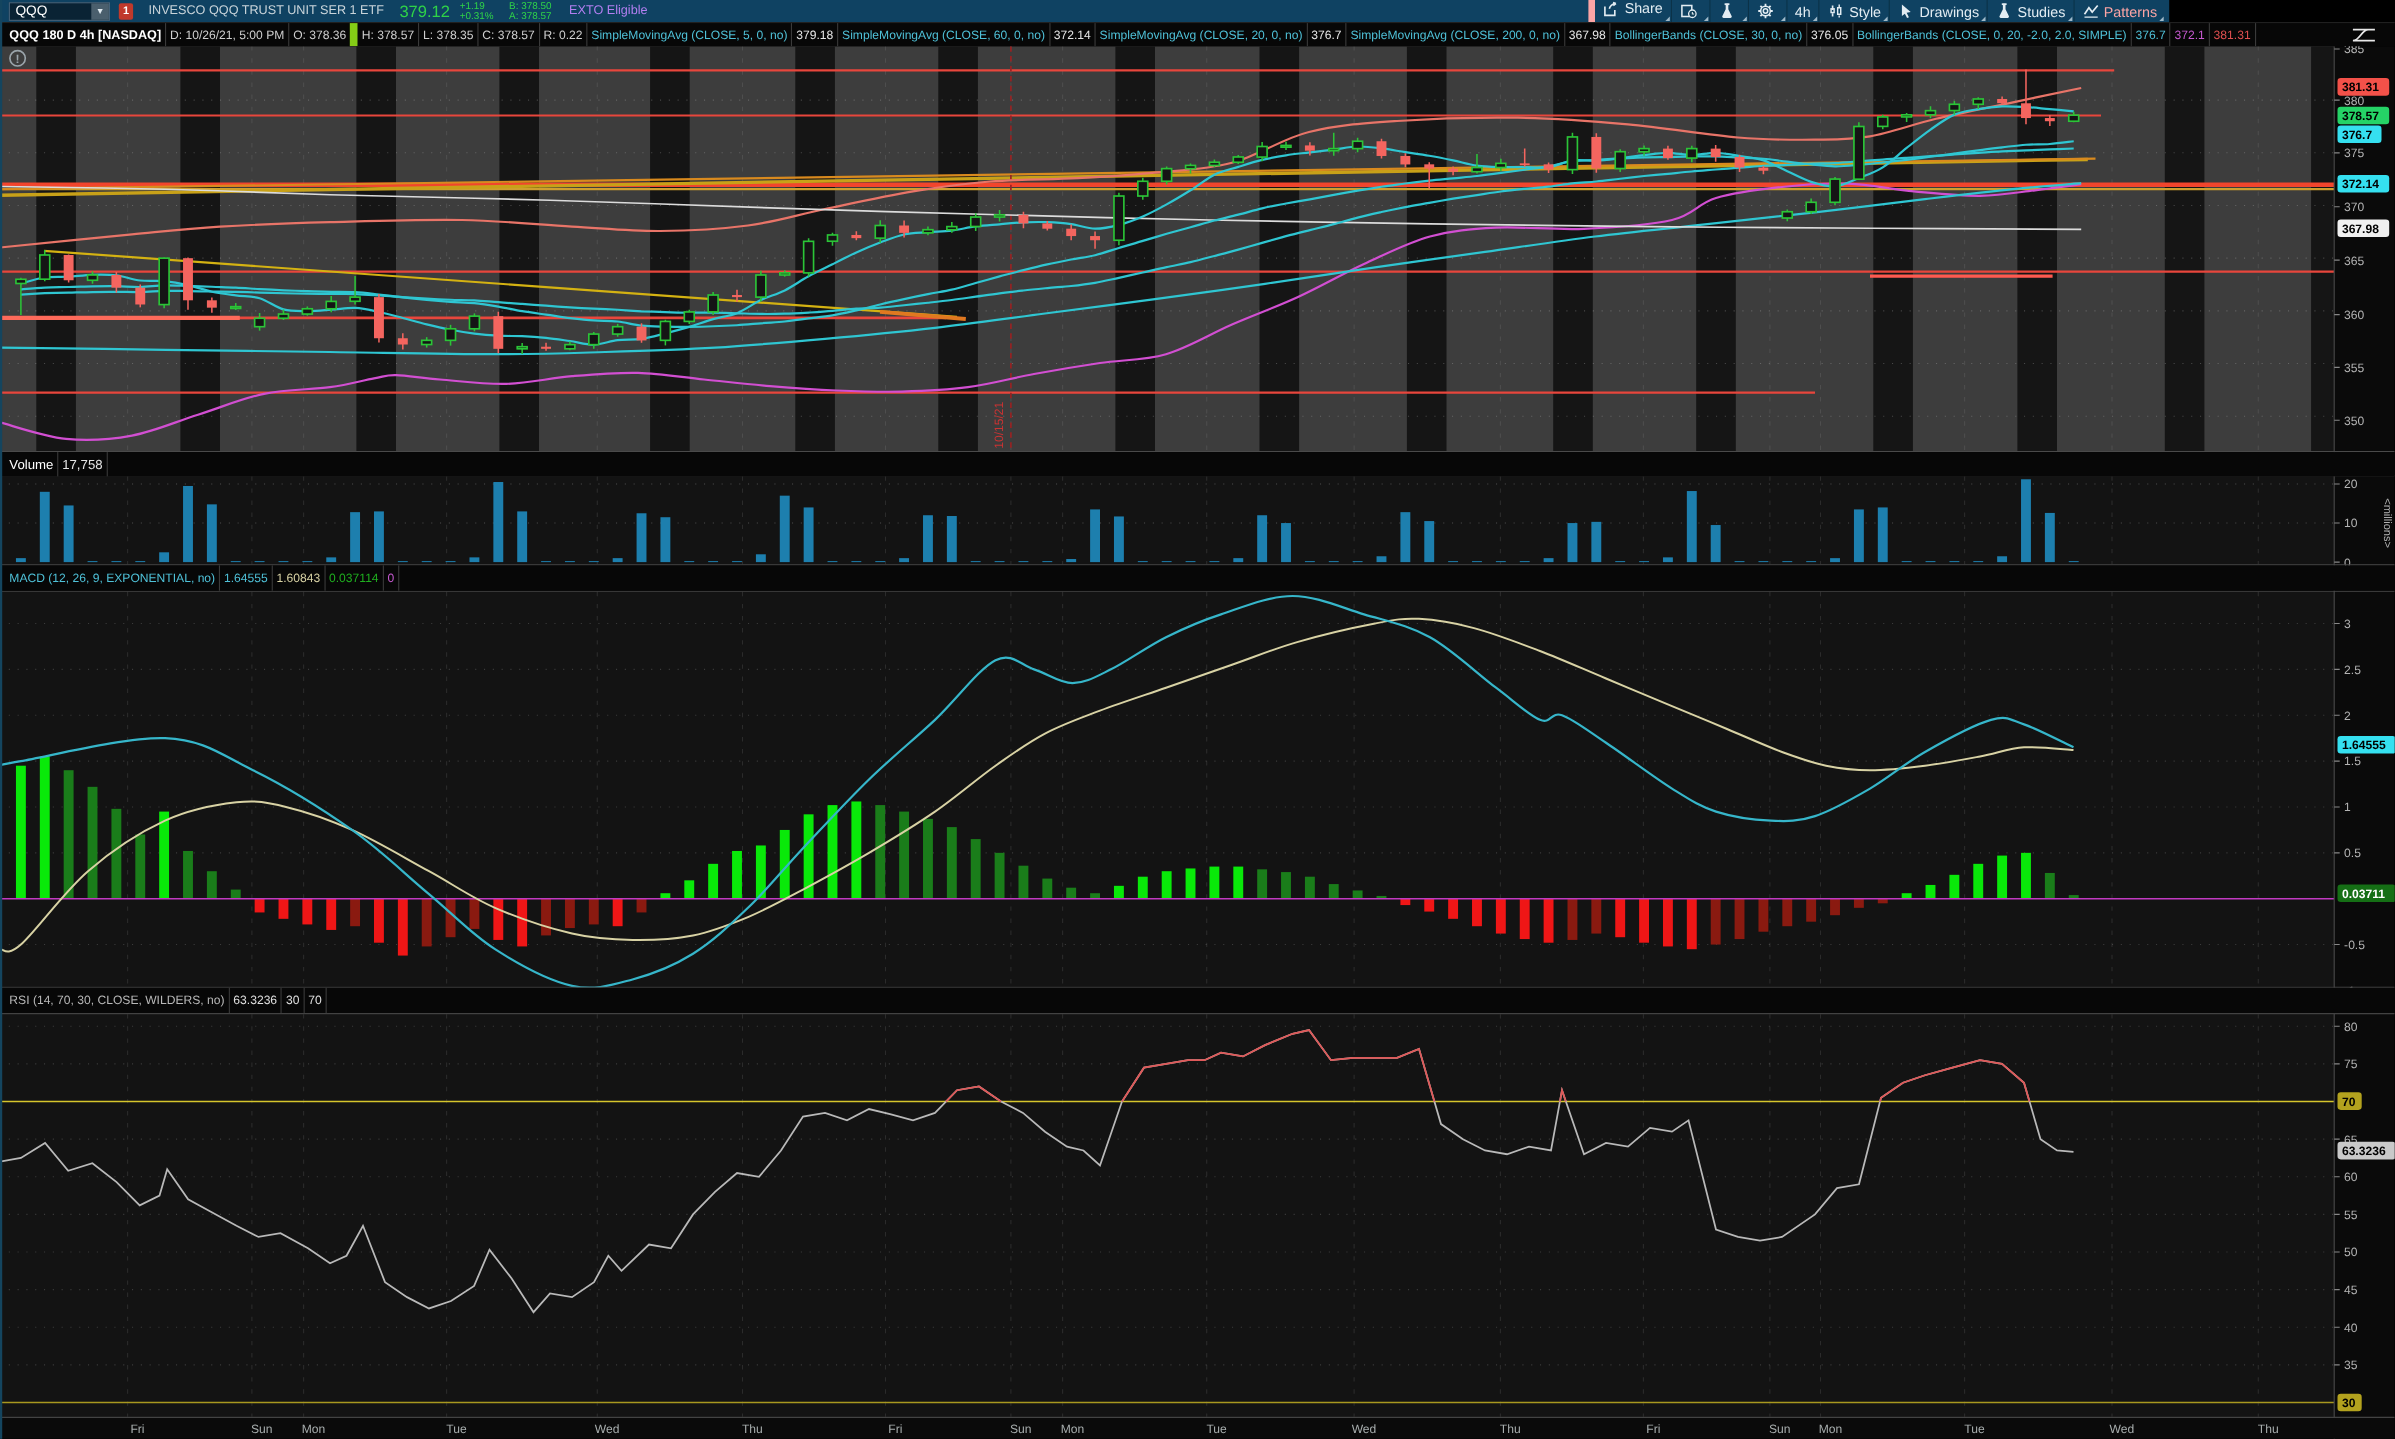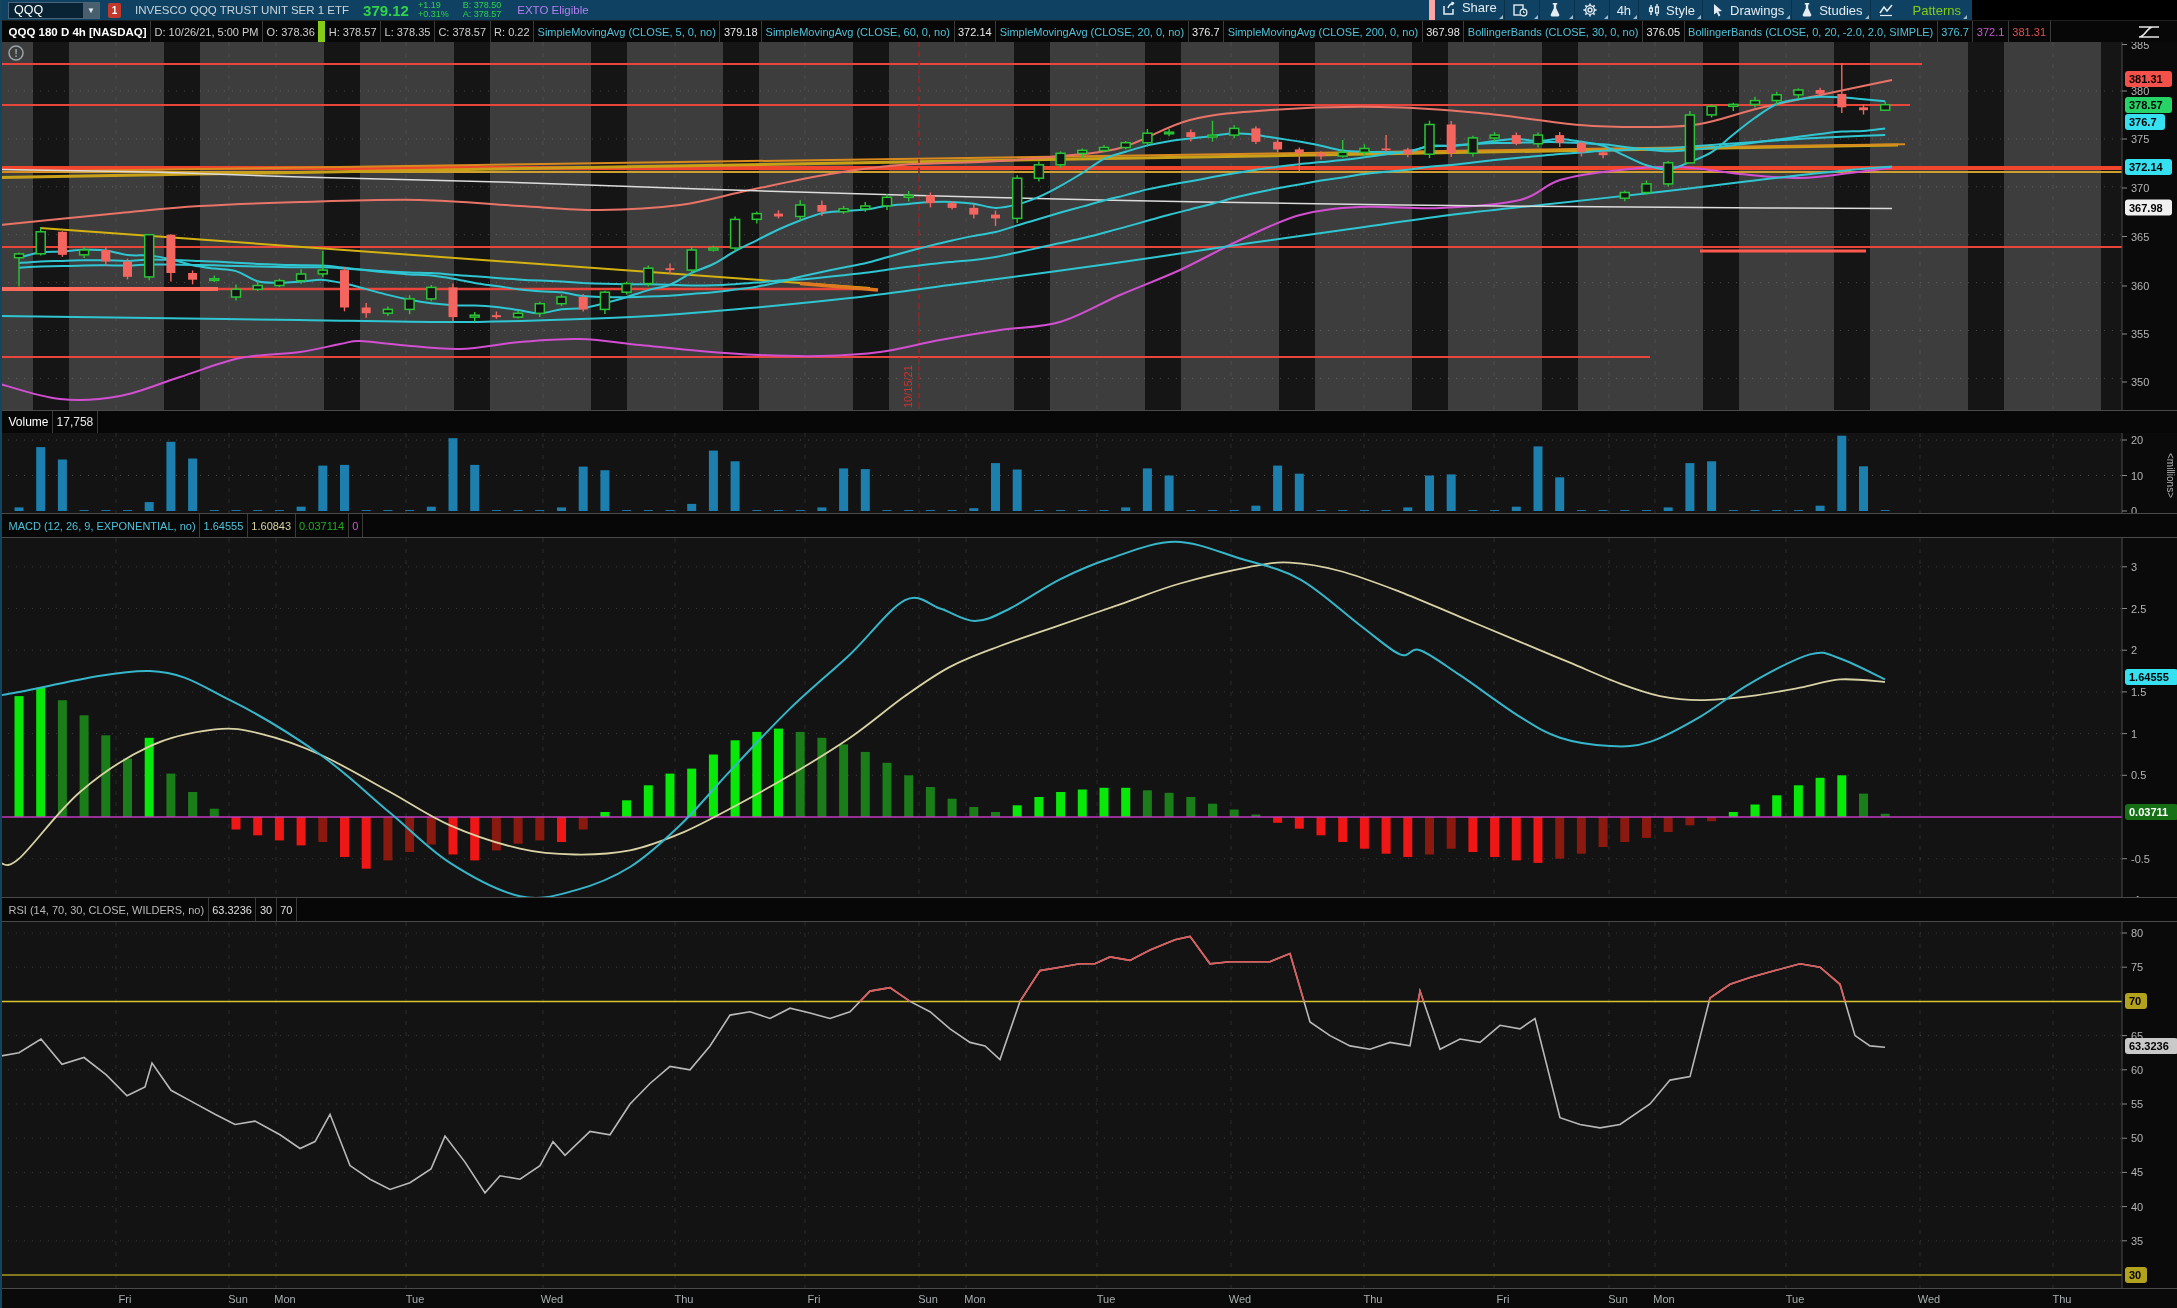--- a/index.html
+++ b/index.html
@@ -6,21 +6,21 @@
 </style></head>
 <body>
 
 <div style="position:absolute;left:0;top:0;width:1972px;height:20px;background:#0f4262;display:flex;align-items:center">
   <div style="margin-left:8px;width:92px;height:17px;background:#0a2334;border:1px solid #46637a;display:flex;align-items:center">
      <span style="color:#fff;font-size:12.5px;padding-left:5px;flex:1">QQQ</span>
      <span style="width:16px;height:15px;background:#4a5f6d;display:flex;align-items:center;justify-content:center;font-size:8px;color:#dfe9ef">▼</span>
   </div>
   <div style="margin-left:8px;width:13px;height:15px;background:#c0392b;border-radius:2px;display:flex;align-items:center;justify-content:center;color:#fff;font-size:10px;font-weight:bold">1</div>
   <span style="margin-left:14px;color:#c9d4da;font-size:11.5px">INVESCO QQQ TRUST UNIT SER 1 ETF</span>
-  <span style="margin-left:14px;color:#2fd348;font-size:15px;font-weight:bold">379.12</span>
+  <span style="margin-left:14px;color:#2fd348;font-size:15px;font-weight:normal">379.12</span>
   <span style="margin-left:9px;color:#2fd348;font-size:9px;line-height:9px">+1.19<br>+0.31%</span>
   <span style="margin-left:14px;color:#2fd348;font-size:9px;line-height:9px">B: 378.50<br>A: 378.57</span>
   <span style="margin-left:16px;color:#b37ff0;font-size:11.5px">EXTO Eligible</span>
   <div style="flex:1"></div>
   <div style="display:flex;align-items:center;margin-right:4px">
     <div style="position:relative;display:flex;align-items:flex-start;gap:4px;padding:0 7px;height:20px;color:#e2ecf2;font-size:13px;border-left:6px solid #fca5a5">
         <svg width="16" height="16" viewBox="0 0 16 16" style="display:block">
           <path d="M2 6 v8 h9 v-5" fill="none" stroke="#e2ecf2" stroke-width="1.5"></path>
           <path d="M6 8 C7 4.5,9 3.5,12 3.2 M12 3.2 l-2.6-1 M12 3.2 l-2.4 1.8" fill="none" stroke="#e2ecf2" stroke-width="1.5"></path>
         </svg>
@@ -83,21 +83,21 @@
         <span style="position:absolute;right:1px;bottom:1px;width:0;height:0;border-left:4px solid transparent;border-bottom:4px solid #9fb9c9"></span>
       </div>
     <div style="position:relative;display:flex;align-items:center;gap:4px;padding:0 7px;height:20px;color:#e2ecf2;font-size:13px;border-left:1px solid #0b3248">
         <svg width="16" height="16" viewBox="0 0 16 16" style="display:block">
           <path d="M6.8 1.5 h2.4 v4.8 l3 6.2 a1.3 1.3 0 0 1 -1.2 1.9 h-6 a1.3 1.3 0 0 1 -1.2-1.9 l3-6.2 z" fill="#e2ecf2"></path>
           <rect x="5.8" y="1" width="4.4" height="1.6" fill="#e2ecf2"></rect>
         </svg>
         <span>Studies</span>
         <span style="position:absolute;right:1px;bottom:1px;width:0;height:0;border-left:4px solid transparent;border-bottom:4px solid #9fb9c9"></span>
       </div>
-    <div style="position:relative;display:flex;align-items:center;gap:19px;padding:0 7px;height:20px;color:#84cc16;font-size:13px;border-left:1px solid #0b3248">
+    <div style="position:relative;display:flex;align-items:center;gap:4px;padding:0 7px;height:20px;color:#fca5a5;font-size:13px;border-left:1px solid #0b3248">
         <svg width="16" height="16" viewBox="0 0 16 16" style="display:block">
           <path d="M2 11 L6 5 L9 9 L14 3" fill="none" stroke="#e2ecf2" stroke-width="1.5"></path>
           <path d="M2 13.5 h12" stroke="#e2ecf2" stroke-width="1.2"></path>
         </svg>
         <span>Patterns</span>
         <span style="position:absolute;right:1px;bottom:1px;width:0;height:0;border-left:4px solid transparent;border-bottom:4px solid #9fb9c9"></span>
       </div>
   </div>
 </div>
 <div class="row" style="top:20px;height:22px;border-top:1px solid #202020">

